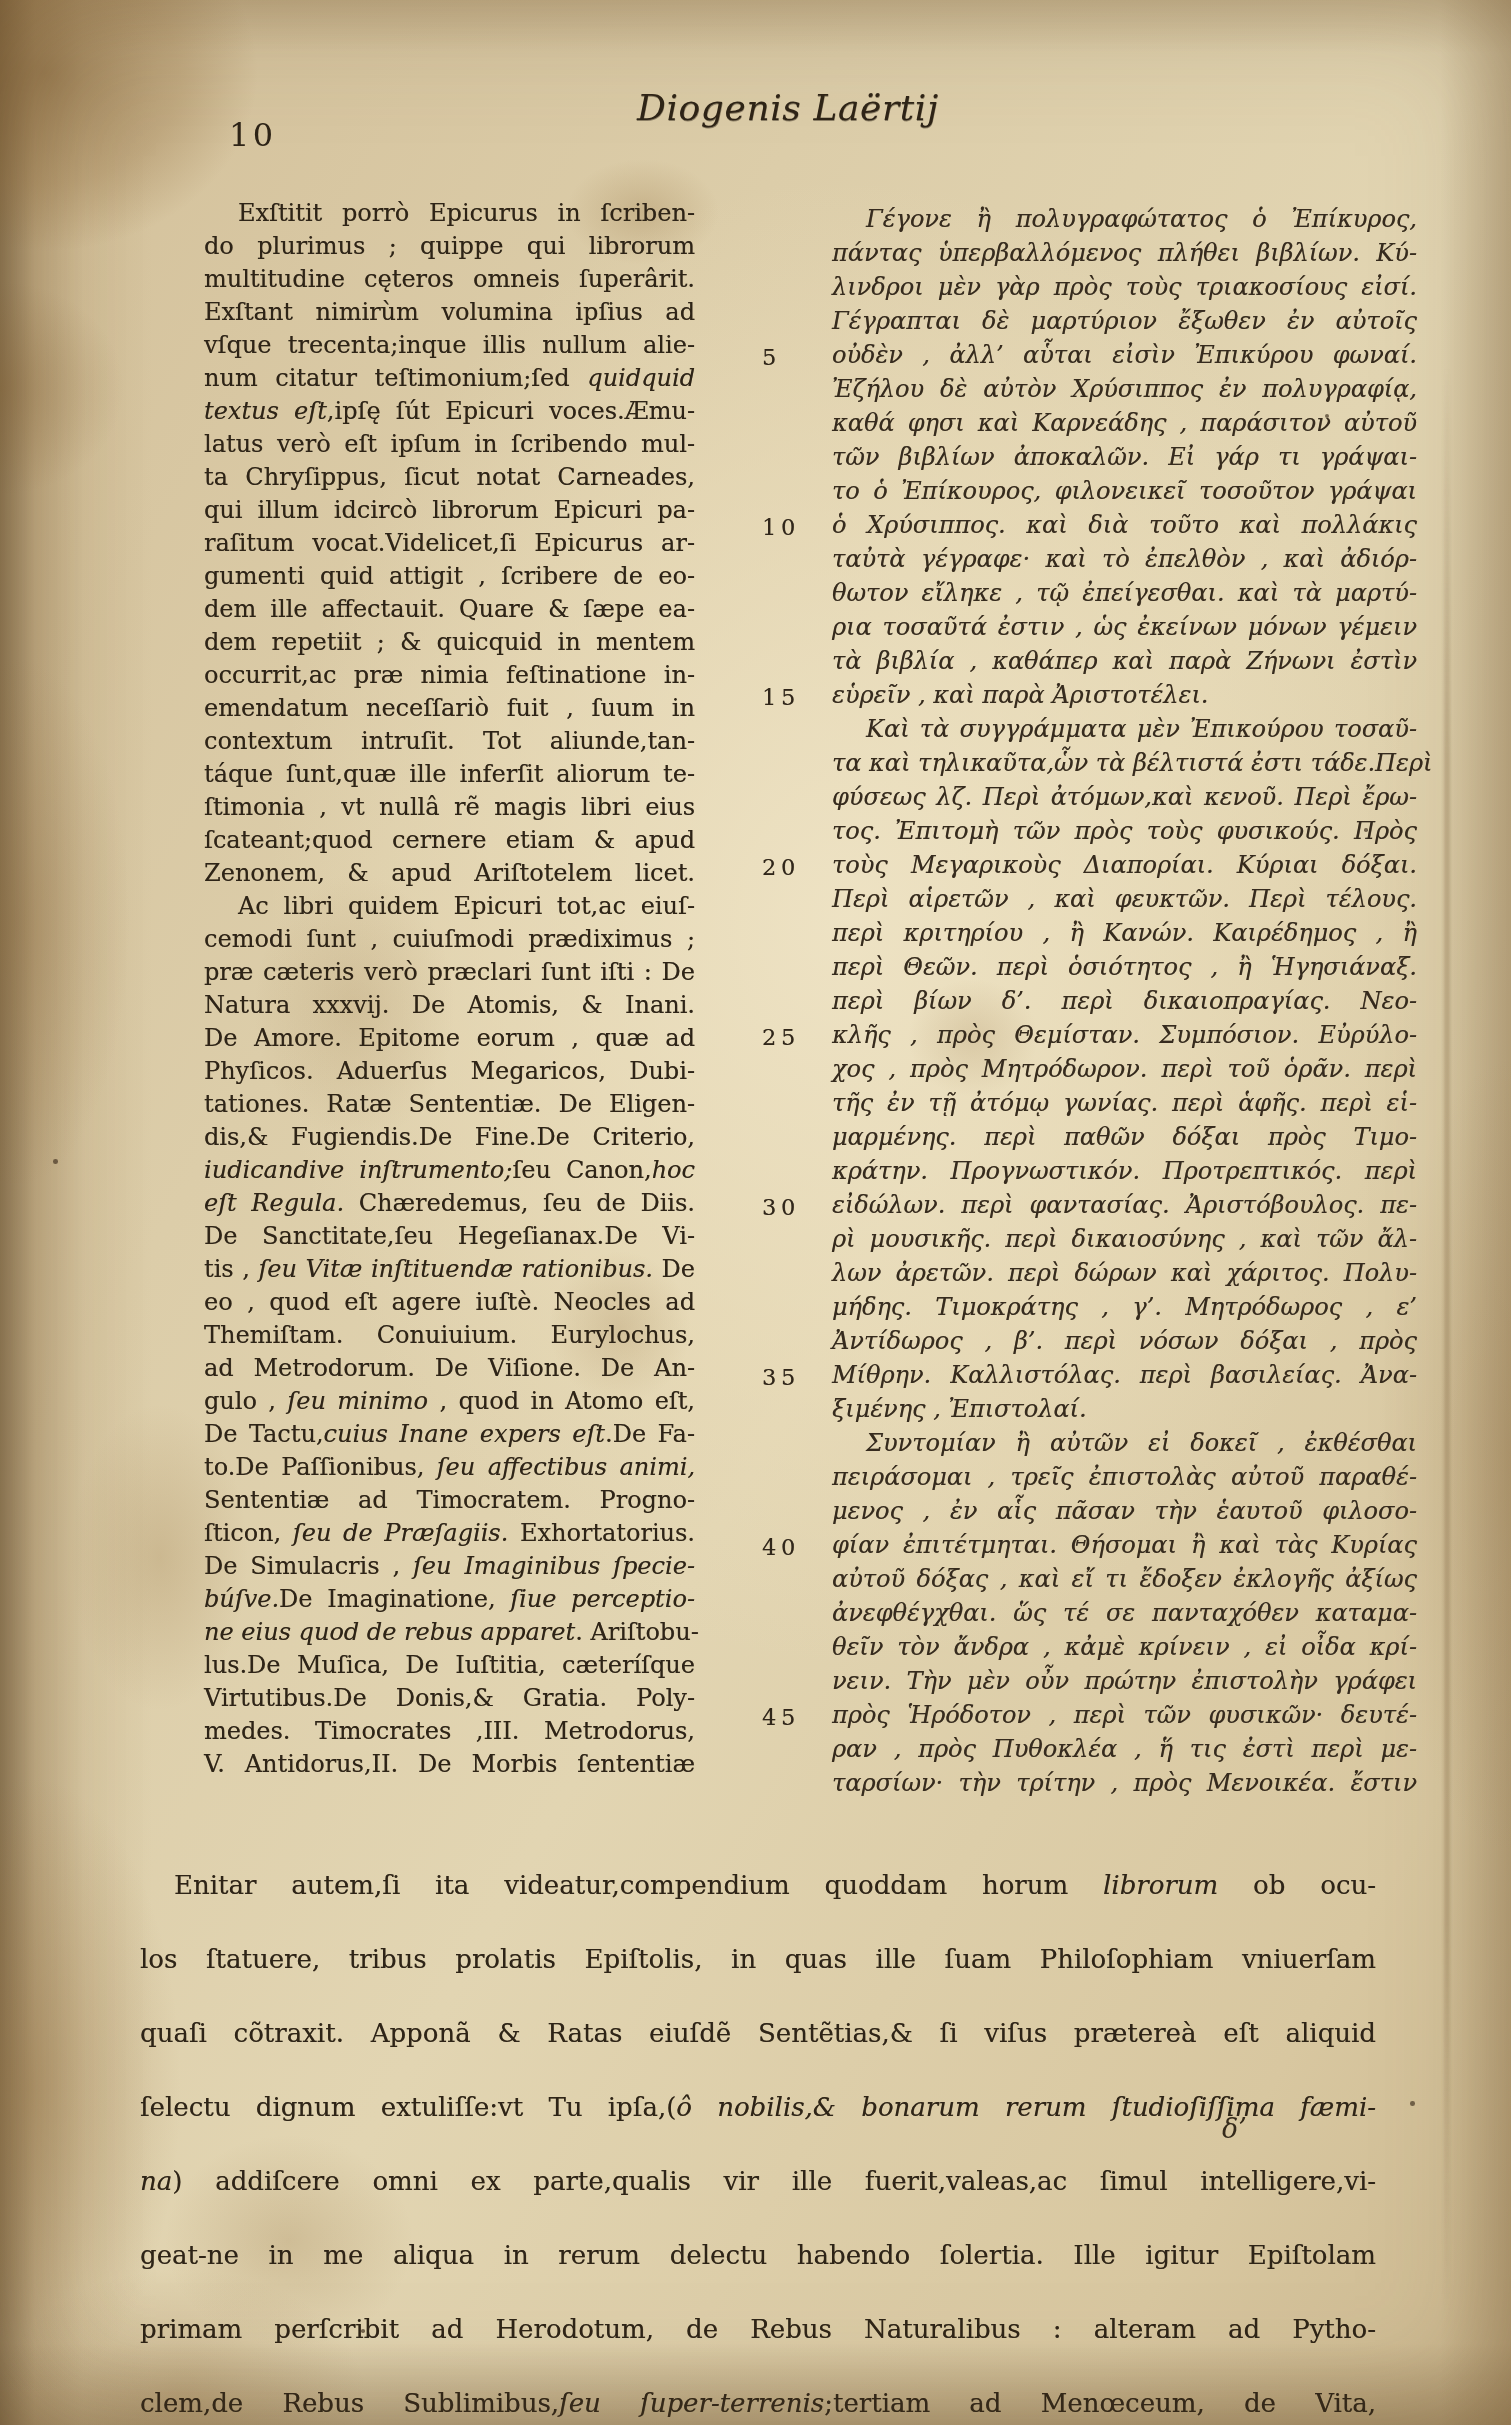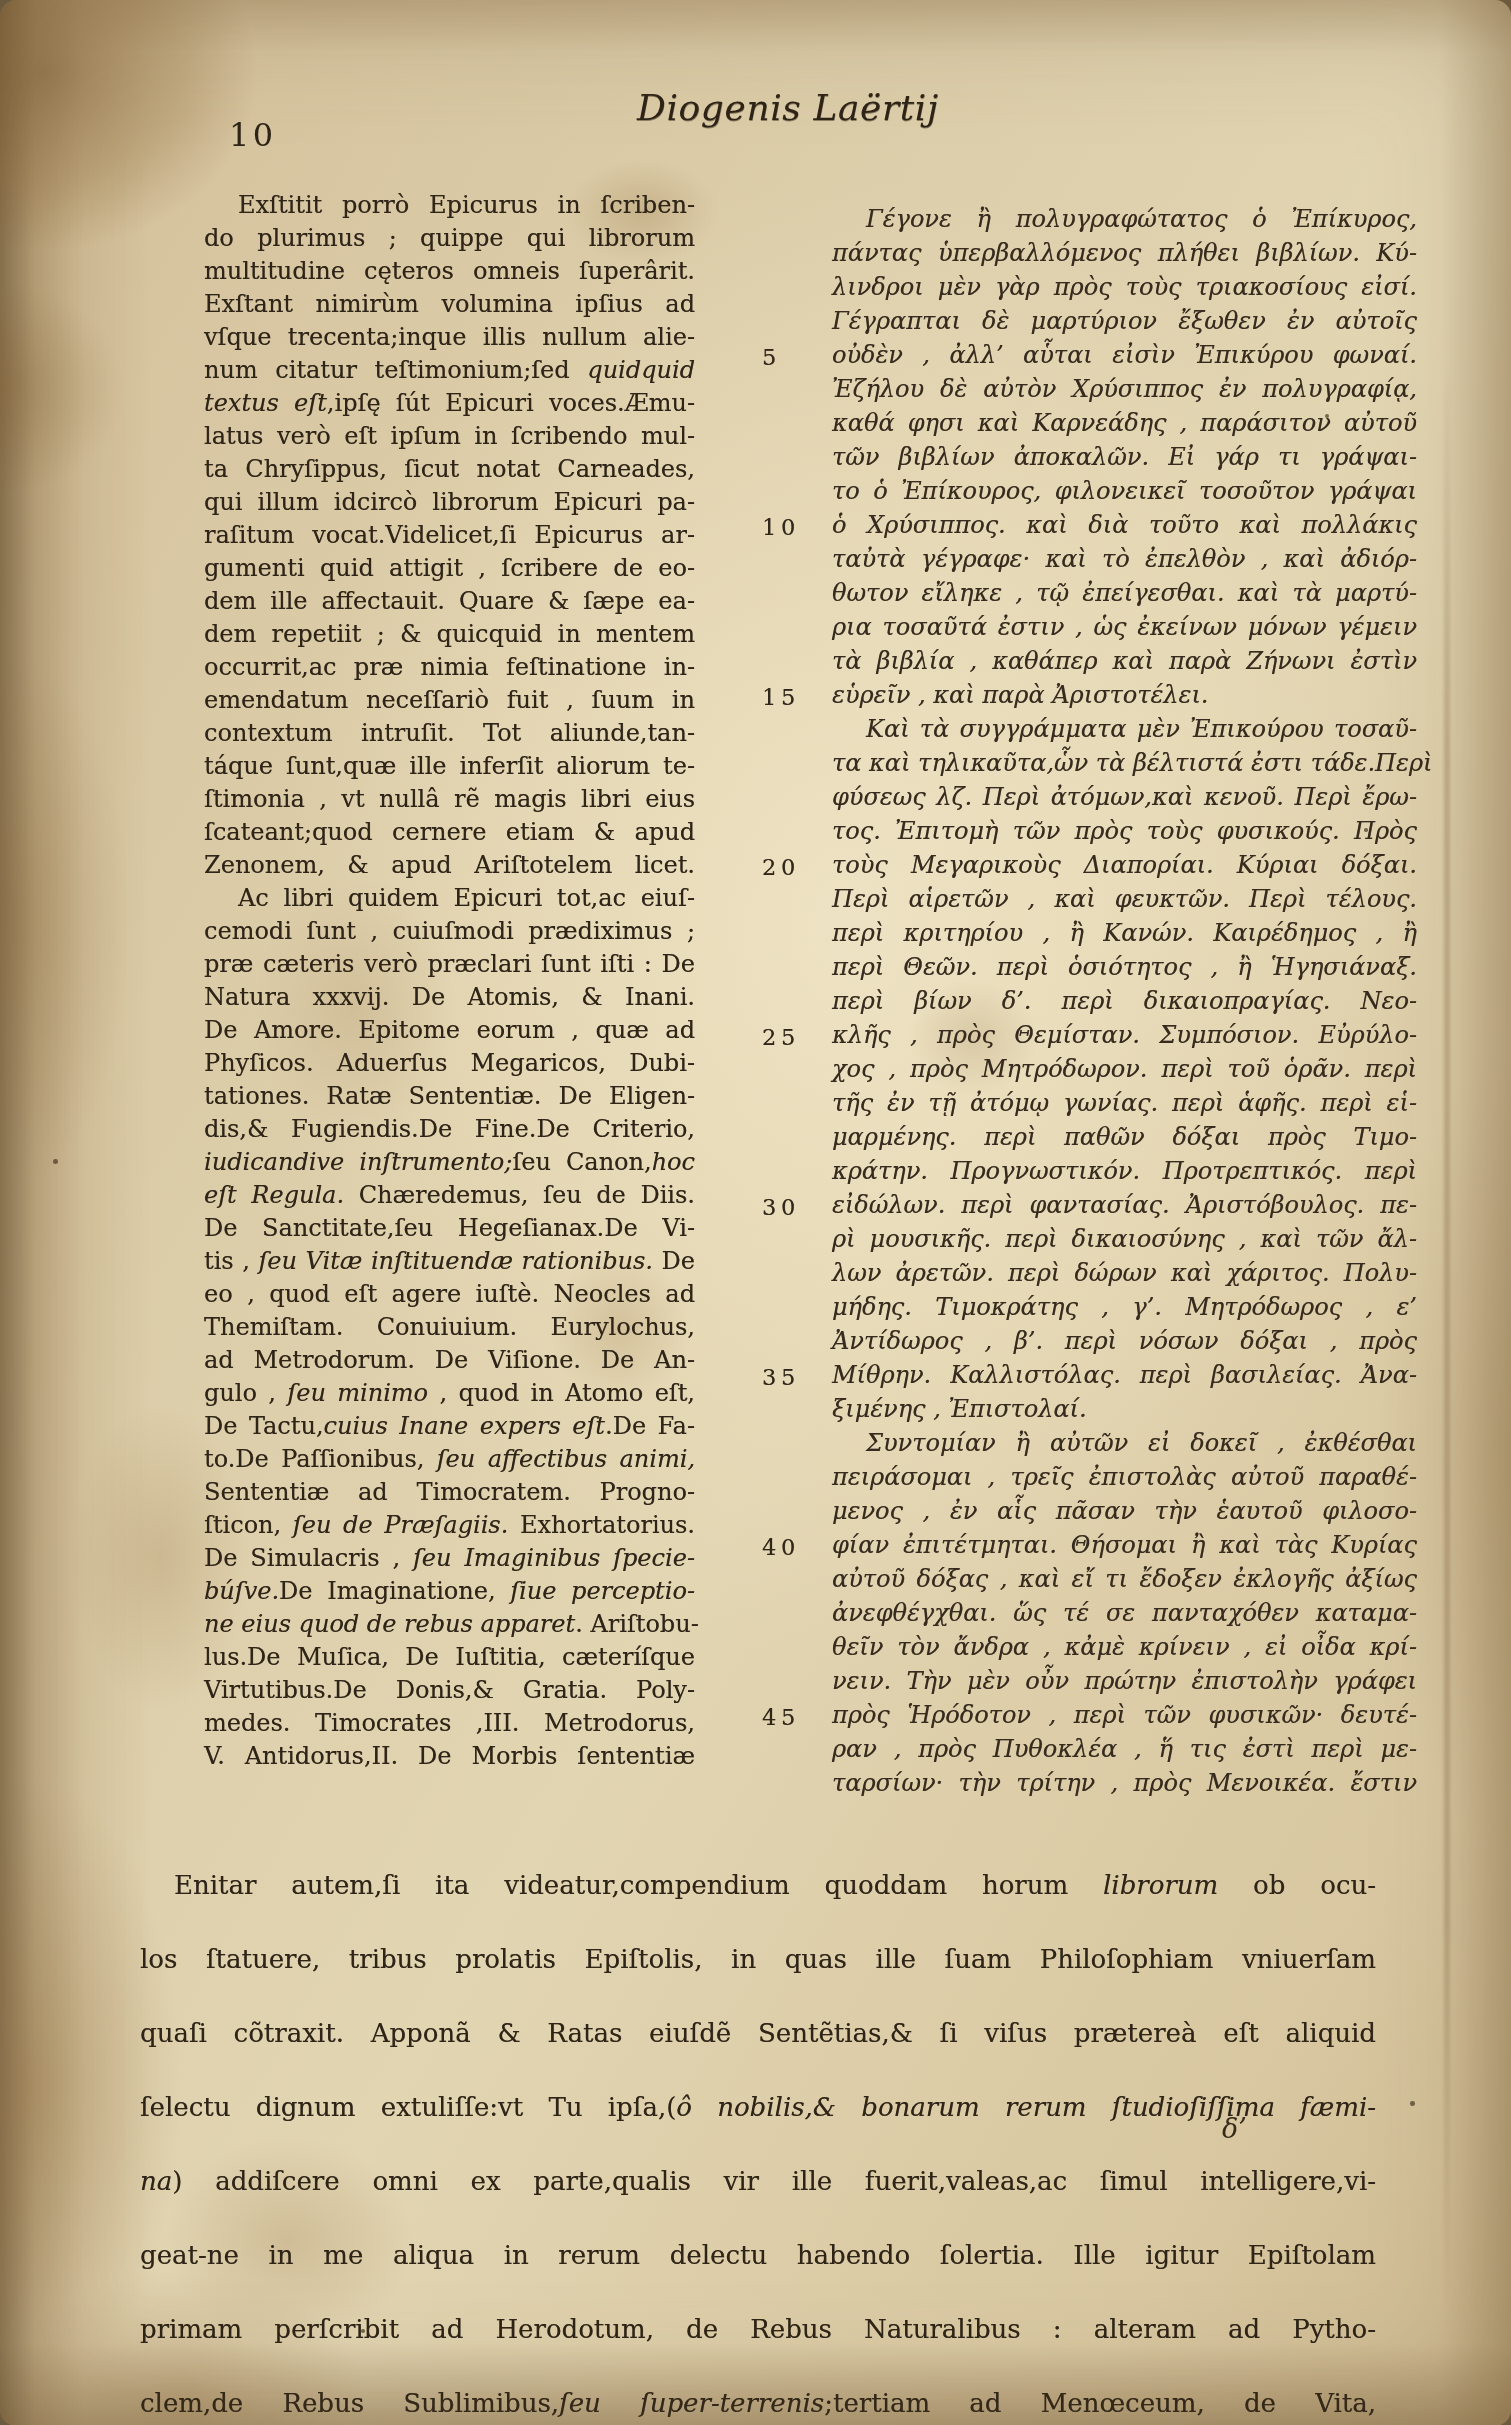--- a/index.html
+++ b/index.html
@@ -16,39 +16,38 @@
       radial-gradient(177px 153px at 0% 16%, rgba(133,99,54,.35) 0%, rgba(0,0,0,0) 70%),
       radial-gradient(153px 354px at 1% 38%, rgba(146,112,66,.30) 0%, rgba(0,0,0,0) 75%),
       radial-gradient(201px 413px at 2% 86%, rgba(146,110,62,.38) 0%, rgba(0,0,0,0) 75%),
       radial-gradient(248px 177px at 12% 99%, rgba(150,116,68,.33) 0%, rgba(0,0,0,0) 75%),
       radial-gradient(177px 531px at 100% 60%, rgba(160,128,82,.25) 0%, rgba(0,0,0,0) 75%),
       linear-gradient(90deg, rgba(104,79,44,.65) 0px, rgba(142,110,65,.35) 35px, rgba(178,150,104,.18) 83px, rgba(0,0,0,0) 153px),
       linear-gradient(270deg, rgba(135,105,62,.30) 0px, rgba(0,0,0,0) 71px),
       linear-gradient(0deg, rgba(120,92,52,.38) 0px, rgba(0,0,0,0) 83px),
       linear-gradient(180deg, rgba(150,120,75,.25) 0px, rgba(0,0,0,0) 53px),
       linear-gradient(120deg,#d3c09a 0%,#dccda9 30%,#e2d5b2 55%,#d8c7a0 85%,#cbb78e 100%);
-    border-radius: 16px;
   }
   .page::after{
     content:"";position:absolute;inset:0;pointer-events:none;
     box-shadow:inset 0 0 130px rgba(96,72,40,.35);
   }
   .crease{position:absolute;width:5.9px;background:linear-gradient(180deg,rgba(0,0,0,0),rgba(120,94,56,.28) 20%,rgba(120,94,56,.28) 80%,rgba(0,0,0,0));filter:blur(1.8px);}
   .stain{position:absolute;border-radius:50%;pointer-events:none;}
   .speck{position:absolute;background:#473826;border-radius:50%;opacity:.7;}
 
   .pagenum{position:absolute;left:229px;top:116px;font-size:32px;letter-spacing:3.5px;}
   .runtitle{
     position:absolute;left:637px;top:87px;width:413px;
     font-style:italic;font-size:36px;letter-spacing:0.6px;white-space:nowrap;
     text-shadow:0.3px 0.5px 0.6px rgba(46,36,23,.45);
   }
   .catchword{position:absolute;left:1222px;top:2113px;font-style:italic;font-size:27px;color:#352a1b;}
 
-  .col{position:absolute;top:191px;}
+  .col{position:absolute;top:199px;}
   .latin{left:204px;width:491px;}
   .greek{left:832px;top:205px;width:585px;font-style:italic;color:#362b1e;}
 
   .line{
     position:relative;white-space:nowrap;overflow:visible;
     text-align:justify;text-align-last:justify;
     text-shadow:0.2px 0.4px 0.5px rgba(42,32,17,.5);
   }
   .latin .line{height:33px;font-size:24px;line-height:29.5px;}
   .greek .line{height:34px;font-size:24px;line-height:29.5px;}

